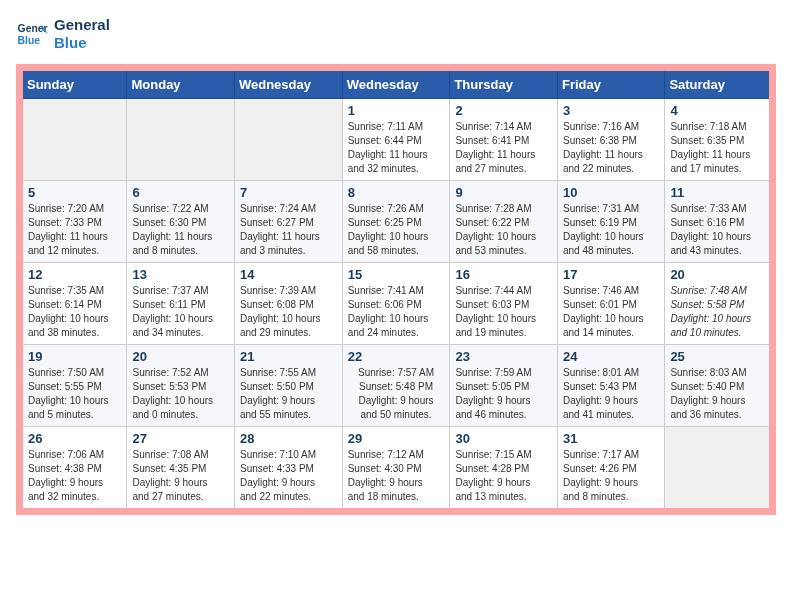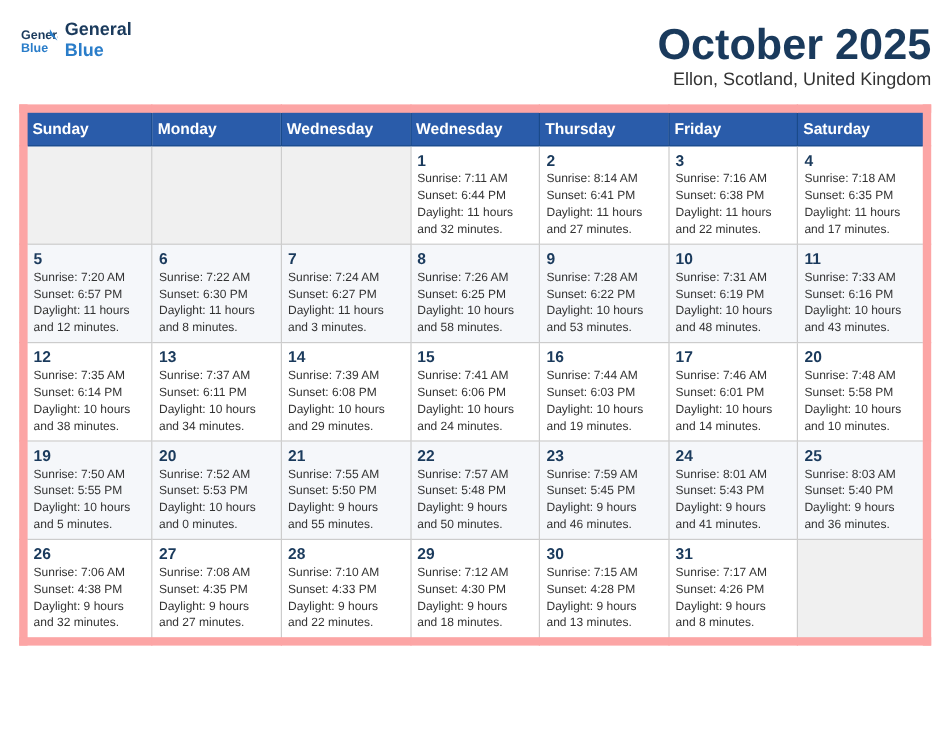--- a/index.html
+++ b/index.html
@@ -88,24 +88,20 @@
     <svg class="logo-icon" viewBox="0 0 40 40" xmlns="http://www.w3.org/2000/svg">
       <text x="2" y="18" font-size="13" font-weight="bold" fill="#1a3a5c">General</text>
       <text x="2" y="32" font-size="13" font-weight="bold" fill="#2a7dc9">Blue</text>
       <polygon points="32,8 40,20 32,14" fill="#2a7dc9"></polygon>
     </svg>
     <div style="display:flex;flex-direction:column;margin-left:2px;">
       <span style="font-size:15px;font-weight:bold;color:#1a3a5c;line-height:1.2;">General</span>
       <span style="font-size:15px;font-weight:bold;color:#2a7dc9;line-height:1.2;">Blue</span>
     </div>
   </div>
-  <div class="title-block">
-    <div class="month-title">October 2025</div>
-    <div class="location">Ellon, Scotland, United Kingdom</div>
-  </div>
 </div>
 
 <table class="calendar">
   <thead>
     <tr>
     <th>Sunday</th>
         <th>Monday</th>
         <th>Wednesday</th>
         <th>Wednesday</th>
         <th>Thursday</th>
@@ -120,21 +116,21 @@
         <td class="empty-cell"></td>
         <td>
           <span class="day-num">1</span>
           <div class="day-info" style="white-space: pre-line;">Sunrise: 7:11 AM
 Sunset: 6:44 PM
 Daylight: 11 hours
 and 32 minutes.</div>
         </td>
         <td>
           <span class="day-num">2</span>
-          <div class="day-info" style="white-space: pre-line;">Sunrise: 8:14 AM
+          <div class="day-info" style="white-space: pre-line;">Sunrise: 7:14 AM
 Sunset: 6:41 PM
 Daylight: 11 hours
 and 27 minutes.</div>
         </td>
         <td>
           <span class="day-num">3</span>
           <div class="day-info" style="white-space: pre-line;">Sunrise: 7:16 AM
 Sunset: 6:38 PM
 Daylight: 11 hours
 and 22 minutes.</div>
@@ -144,21 +140,21 @@
           <div class="day-info" style="white-space: pre-line;">Sunrise: 7:18 AM
 Sunset: 6:35 PM
 Daylight: 11 hours
 and 17 minutes.</div>
         </td>
       </tr>
       <tr>
         <td>
           <span class="day-num">5</span>
           <div class="day-info" style="white-space: pre-line;">Sunrise: 7:20 AM
-Sunset: 6:57 PM
+Sunset: 7:33 PM
 Daylight: 11 hours
 and 12 minutes.</div>
         </td>
         <td>
           <span class="day-num">6</span>
           <div class="day-info" style="white-space: pre-line;">Sunrise: 7:22 AM
 Sunset: 6:30 PM
 Daylight: 11 hours
 and 8 minutes.</div>
         </td>
@@ -236,21 +232,21 @@
         </td>
         <td>
           <span class="day-num">17</span>
           <div class="day-info" style="white-space: pre-line;">Sunrise: 7:46 AM
 Sunset: 6:01 PM
 Daylight: 10 hours
 and 14 minutes.</div>
         </td>
         <td>
           <span class="day-num">20</span>
-          <div class="day-info" style="white-space: pre-line;">Sunrise: 7:48 AM
+          <div class="day-info" style="white-space: pre-line; font-style: italic;">Sunrise: 7:48 AM
 Sunset: 5:58 PM
 Daylight: 10 hours
 and 10 minutes.</div>
         </td>
       </tr>
       <tr>
         <td>
           <span class="day-num">19</span>
           <div class="day-info" style="white-space: pre-line;">Sunrise: 7:50 AM
 Sunset: 5:55 PM
@@ -266,29 +262,29 @@
         </td>
         <td>
           <span class="day-num">21</span>
           <div class="day-info" style="white-space: pre-line;">Sunrise: 7:55 AM
 Sunset: 5:50 PM
 Daylight: 9 hours
 and 55 minutes.</div>
         </td>
         <td>
           <span class="day-num">22</span>
-          <div class="day-info" style="white-space: pre-line;">Sunrise: 7:57 AM
+          <div class="day-info" style="white-space: pre-line; text-align: center;">Sunrise: 7:57 AM
 Sunset: 5:48 PM
 Daylight: 9 hours
 and 50 minutes.</div>
         </td>
         <td>
           <span class="day-num">23</span>
           <div class="day-info" style="white-space: pre-line;">Sunrise: 7:59 AM
-Sunset: 5:45 PM
+Sunset: 5:05 PM
 Daylight: 9 hours
 and 46 minutes.</div>
         </td>
         <td>
           <span class="day-num">24</span>
           <div class="day-info" style="white-space: pre-line;">Sunrise: 8:01 AM
 Sunset: 5:43 PM
 Daylight: 9 hours
 and 41 minutes.</div>
         </td>

